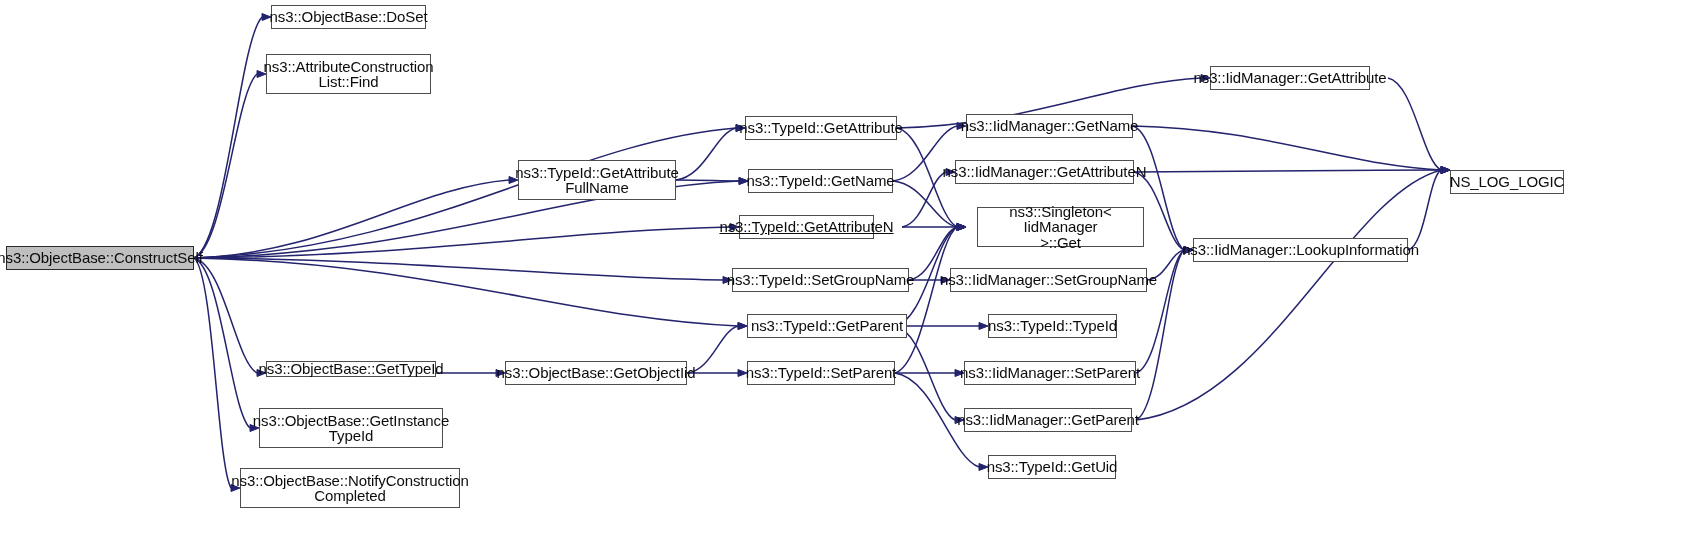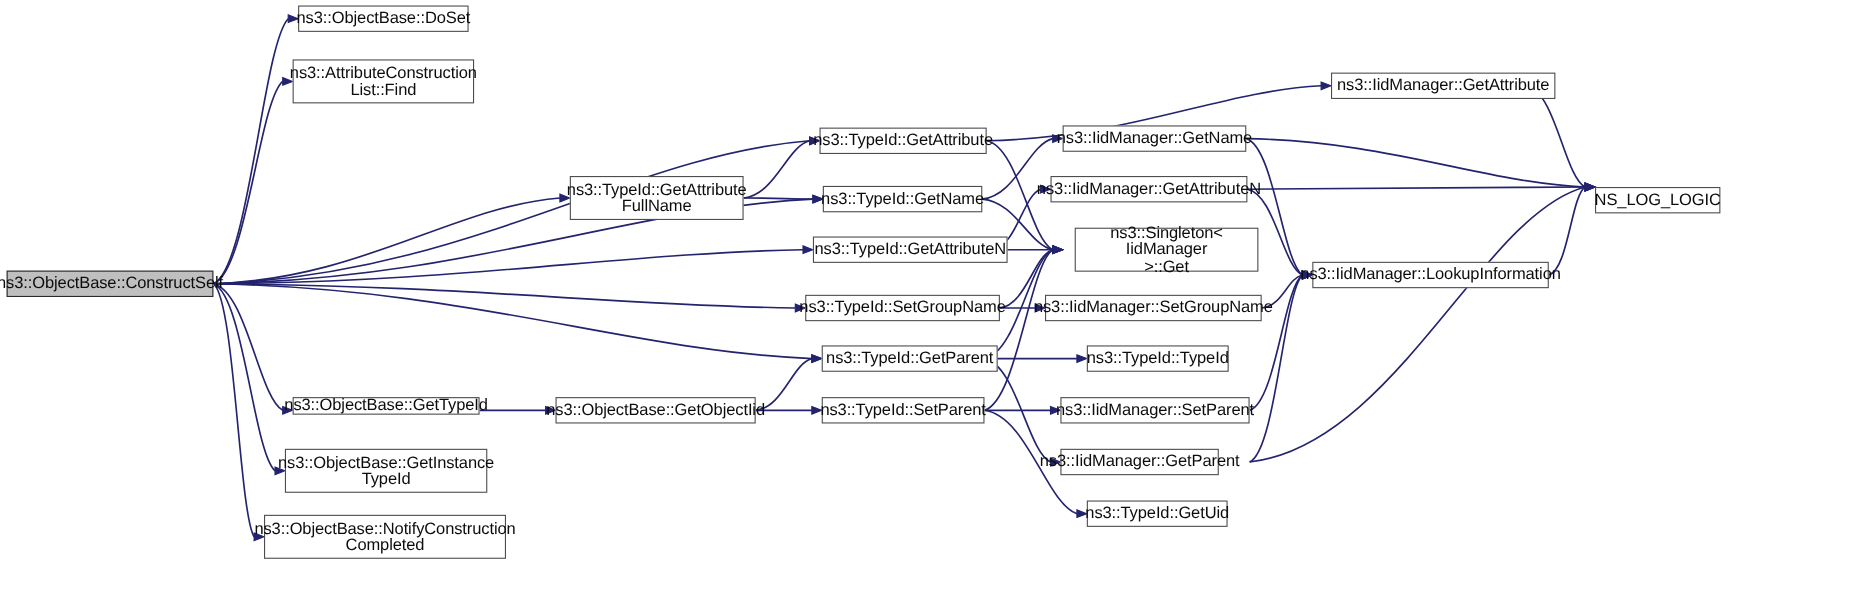--- a/index.html
+++ b/index.html
@@ -148,30 +148,30 @@
       <div class="node" style="left: 266px; top: 361px; width: 170px; height: 16px;">ns3::ObjectBase::GetTypeId</div>
       <div class="node" style="left: 259px; top: 408px; width: 184px; height: 40px;">ns3::ObjectBase::GetInstance
 TypeId</div>
       <div class="node" style="left: 240px; top: 468px; width: 220px; height: 40px;">ns3::ObjectBase::NotifyConstruction
 Completed</div>
       <div class="node" style="left: 518px; top: 160px; width: 158px; height: 40px;">ns3::TypeId::GetAttribute
 FullName</div>
       <div class="node" style="left: 505px; top: 361px; width: 182px; height: 24px;">ns3::ObjectBase::GetObjectIid</div>
       <div class="node" style="left: 745px; top: 116px; width: 152px; height: 24px;">ns3::TypeId::GetAttribute</div>
       <div class="node" style="left: 748px; top: 169px; width: 145px; height: 24px;">ns3::TypeId::GetName</div>
-      <div class="node" style="left: 739px; top: 215px; width: 177px; height: 24px;">ns3::TypeId::GetAttributeN</div>
+      <div class="node" style="left: 739px; top: 215px; width: 135px; height: 24px; text-decoration: underline;">ns3::TypeId::GetAttributeN</div>
       <div class="node" style="left: 732px; top: 268px; width: 177px; height: 24px;">ns3::TypeId::SetGroupName</div>
       <div class="node" style="left: 747px; top: 314px; width: 160px; height: 24px;">ns3::TypeId::GetParent</div>
       <div class="node" style="left: 747px; top: 361px; width: 148px; height: 24px;">ns3::TypeId::SetParent</div>
       <div class="node" style="left: 966px; top: 114px; width: 167px; height: 24px;">ns3::IidManager::GetName</div>
       <div class="node" style="left: 955px; top: 160px; width: 179px; height: 24px;">ns3::IidManager::GetAttributeN</div>
       <div class="node" style="left: 966px; top: 207px; width: 167px; height: 40px; margin-left: 11px;">ns3::Singleton&lt; IidManager
 &gt;::Get</div>
       <div class="node" style="left: 950px; top: 268px; width: 197px; height: 24px;">ns3::IidManager::SetGroupName</div>
       <div class="node" style="left: 988px; top: 314px; width: 129px; height: 24px;">ns3::TypeId::TypeId</div>
       <div class="node" style="left: 964px; top: 361px; width: 172px; height: 24px;">ns3::IidManager::SetParent</div>
-      <div class="node" style="left: 964px; top: 408px; width: 144px; height: 24px;">ns3::IidManager::GetParent</div>
+      <div class="node" style="left: 964px; top: 408px; width: 168px; height: 24px;">ns3::IidManager::GetParent</div>
       <div class="node" style="left: 988px; top: 455px; width: 128px; height: 24px;">ns3::TypeId::GetUid</div>
-      <div class="node" style="left: 1210px; top: 66px; width: 204px; height: 24px;">ns3::IidManager::GetAttribute</div>
+      <div class="node" style="left: 1210px; top: 66px; width: 160px; height: 24px;">ns3::IidManager::GetAttribute</div>
       <div class="node" style="left: 1193px; top: 238px; width: 215px; height: 24px;">ns3::IidManager::LookupInformation</div>
       <div class="node" style="left: 1450px; top: 158px; width: 114px; height: 24px; margin-top: 12px;">NS_LOG_LOGIC</div>
     </div>
 </div>
 
 </body></html>

